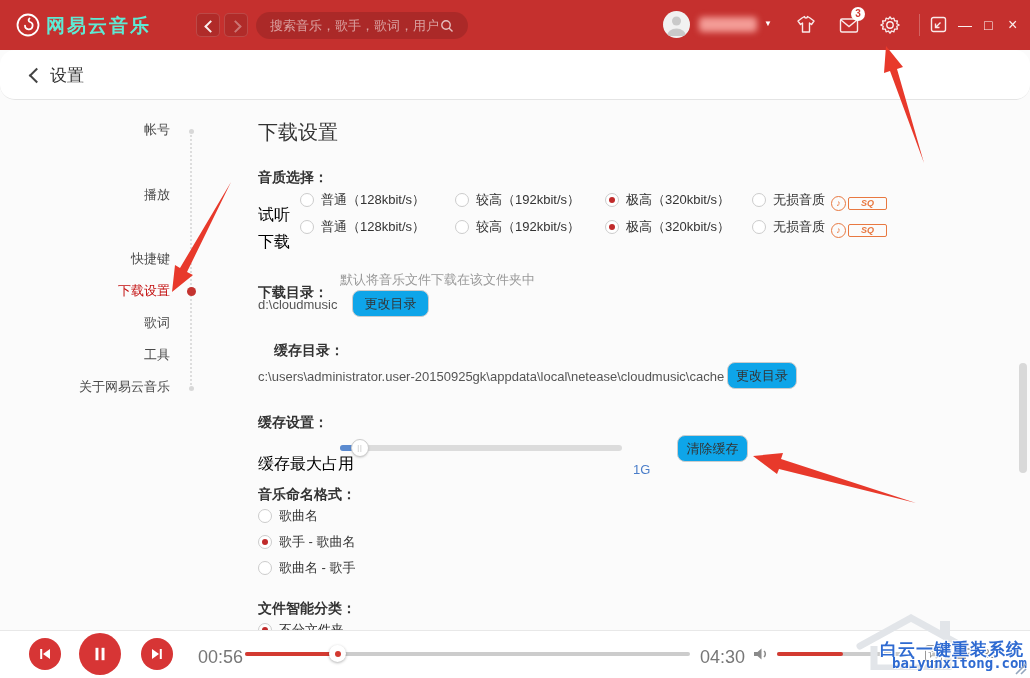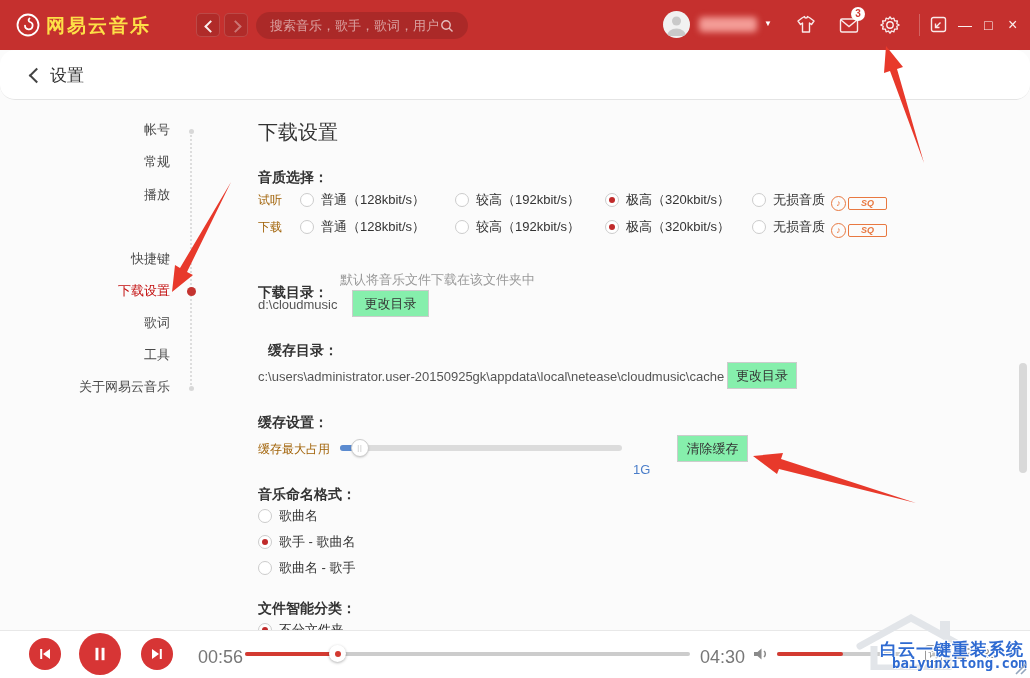--- a/index.html
+++ b/index.html
@@ -3,21 +3,21 @@
 <meta charset="utf-8">
 <style>
   html,body{margin:0;padding:0;}
   body{font-family:"Liberation Sans","DejaVu Sans",sans-serif;background:#222;}
   #app{position:relative;width:1030px;height:678px;background:#fbfbfb;overflow:hidden;margin:0 auto;}
   .abs{position:absolute;}
 
   
   #header{position:absolute;left:0;top:0;width:1030px;height:50px;background:#c5302e;z-index:6;}
   .logo-ic{position:absolute;left:16px;top:13px;width:24px;height:24px;}
-  .logo-txt{position:absolute;left:46px;top:13px;color:#fde047;font-size:19px;font-weight:600;letter-spacing:2px;}
+  .logo-txt{position:absolute;left:46px;top:13px;color:#5eead4;font-size:19px;font-weight:600;letter-spacing:2px;}
   .navbtn{position:absolute;top:13px;width:24px;height:24px;border-radius:5px;background:rgba(0,0,0,.10);border:1px solid rgba(255,255,255,.14);box-sizing:border-box;}
   .chev{position:absolute;top:7.5px;left:9px;width:7px;height:7px;border-left:2px solid rgba(255,255,255,.92);border-bottom:2px solid rgba(255,255,255,.92);transform:rotate(45deg);}
   .chev.fwd{transform:rotate(225deg);left:6px;border-color:rgba(255,255,255,.35);}
   #searchbox{position:absolute;left:256px;top:12px;width:212px;height:27px;border-radius:14px;background:rgba(0,0,0,.13);}
   #searchbox input{position:absolute;left:0;top:0;width:100%;height:100%;background:transparent;border:none;outline:none;color:#fff;font-size:13px;padding:0 30px 0 14px;box-sizing:border-box;font-family:inherit;}
   #searchbox input::placeholder{color:rgba(255,255,255,.55);}
   .avatar{position:absolute;left:663px;top:11px;width:27px;height:27px;border-radius:50%;background:#f1f1f1;overflow:hidden;}
   .ublur{position:absolute;left:699px;top:17px;width:58px;height:15px;border-radius:4px;background:rgba(255,182,176,.8);filter:blur(3px);}
   .caret{position:absolute;left:764px;top:19px;color:#fff;font-size:8px;}
   .hico{position:absolute;top:14px;width:22px;height:22px;}
@@ -35,27 +35,27 @@
   .side-item.sel{color:#c20c0c;}
   .dotline{position:absolute;left:190px;top:131px;height:258px;border-left:2px dotted #ddd;}
   .enddot{position:absolute;width:5px;height:5px;border-radius:50%;background:#d8d8d8;}
   .reddot{position:absolute;left:187px;top:287px;width:9px;height:9px;border-radius:50%;background:#c43430;}
 
   
   .h1{position:absolute;font-size:20px;color:#333;}
   .seclabel{position:absolute;font-size:14px;font-weight:bold;color:#333;}
   .hint{position:absolute;font-size:13px;color:#999;margin-left:8px;}
   .pathtxt{position:absolute;font-size:13px;color:#555;}
-  .rowname{position:absolute;font-size:12px;color:#a16207;}
+  .rowname{position:absolute;font-size:16px;color:#000000;margin-top:13px;}
   .ropt{position:absolute;font-size:13px;color:#333;white-space:nowrap;cursor:pointer;}
   .radio{display:inline-block;width:14px;height:14px;border:1px solid #ccc;border-radius:50%;background:#fff;vertical-align:-3px;margin-right:7px;box-sizing:border-box;position:relative;}
   .radio.on::after{content:"";position:absolute;left:3px;top:3px;width:6px;height:6px;border-radius:50%;background:#c02a2a;}
   .sq-note{display:inline-block;color:#e87840;border:1px solid #e87840;border-radius:50%;width:13px;height:13px;line-height:13px;text-align:center;font-size:9px;margin-left:6px;vertical-align:-2px;}
   .sq-box{display:inline-block;color:#e87840;border:1px solid #e87840;border-radius:2px;font-size:9px;font-weight:bold;font-style:italic;padding:0 12px;line-height:11px;margin-left:2px;vertical-align:-2px;}
-  .btn{position:absolute;background:#86efac;border:1px solid #ccc;border-radius:0;font-size:13px;color:#333;text-align:center;line-height:25px;cursor:pointer;box-sizing:border-box;}
+  .btn{position:absolute;background:#0ea5e9;border:1px solid #ccc;border-radius:8px;font-size:13px;color:#333;text-align:center;line-height:25px;cursor:pointer;box-sizing:border-box;}
   .sld-track{position:absolute;left:340px;top:445px;width:282px;height:6px;border-radius:3px;background:#dcdcdc;}
   .sld-fill{position:absolute;left:0;top:0;width:20px;height:6px;border-radius:3px;background:#5b8bd0;}
   .sld-handle{position:absolute;left:351px;top:439px;width:18px;height:18px;border-radius:50%;background:#fff;border:1px solid #ccc;box-sizing:border-box;box-shadow:0 1px 2px rgba(0,0,0,.15);color:#bbb;font-size:7px;text-align:center;line-height:16px;letter-spacing:1px;cursor:pointer;}
   .bluetxt{position:absolute;font-size:13px;color:#4a7dc9;margin-top:21px;}
   .scrollthumb{position:absolute;left:1019px;top:363px;width:8px;height:110px;border-radius:4px;background:#d9d9d9;}
 
   
   #playerbar{position:absolute;left:0;top:630px;width:1030px;height:48px;background:#fff;border-top:1px solid #e8e8e8;box-sizing:border-box;z-index:5;}
   .pbtn{position:absolute;border-radius:50%;background:#d73535;cursor:pointer;}
   .ptime{position:absolute;top:16px;font-size:18px;color:#777;}
@@ -136,21 +136,20 @@
     <span class="winctl" style="left:984px">□</span>
     <span class="winctl" style="left:1008px;font-size:16px">×</span>
   </div>
 
   <div id="subheader">
     <span class="subchev"></span>
     <span class="subtitle">设置</span>
   </div>
 
   <div class="side-item" style="top:120px">帐号</div>
-  <div class="side-item" style="top:152px">常规</div>
   <div class="side-item" style="top:185px">播放</div>
   <div class="side-item" style="top:249px">快捷键</div>
   <div class="side-item sel" style="top:281px">下载设置</div>
   <div class="side-item" style="top:313px">歌词</div>
   <div class="side-item" style="top:345px">工具</div>
   <div class="side-item" style="top:377px">关于网易云音乐</div>
   <div class="dotline"></div>
   <div class="enddot" style="left:188.5px;top:129px"></div>
   <div class="enddot" style="left:188.5px;top:386px"></div>
   <div class="reddot"></div>
@@ -169,21 +168,21 @@
   <label class="ropt" style="left:300px;top:218px"><span class="radio"></span><span>普通（128kbit/s）</span></label>
   <label class="ropt" style="left:455px;top:218px"><span class="radio"></span><span>较高（192kbit/s）</span></label>
   <label class="ropt" style="left:605px;top:218px"><span class="radio on"></span><span>极高（320kbit/s）</span></label>
   <label class="ropt" style="left:752px;top:218px"><span class="radio"></span><span>无损音质</span><span class="sq-note">♪</span><span class="sq-box">SQ</span></label>
 
   <div class="seclabel" style="left:258px;top:284px">下载目录：</div>
   <div class="hint" style="left:332px;top:271px">默认将音乐文件下载在该文件夹中</div>
   <div class="pathtxt" style="left:258px;top:297px">d:\cloudmusic</div>
   <div class="btn" style="left:352px;top:290px;width:77px;height:27px">更改目录</div>
 
-  <div class="seclabel" style="left:268px;top:342px">缓存目录：</div>
+  <div class="seclabel" style="left:274px;top:342px">缓存目录：</div>
   <div class="pathtxt" style="left:258px;top:369px">c:\users\administrator.user-20150925gk\appdata\local\netease\cloudmusic\cache</div>
   <div class="btn" style="left:727px;top:362px;width:70px;height:27px">更改目录</div>
 
   <div class="seclabel" style="left:258px;top:414px">缓存设置：</div>
   <div class="rowname" style="left:258px;top:441px">缓存最大占用</div>
   <div class="sld-track">
       <div class="sld-fill"></div>
     </div>
   <div class="sld-handle">||</div>
   <div class="bluetxt" style="left:633px;top:441px">1G</div>

